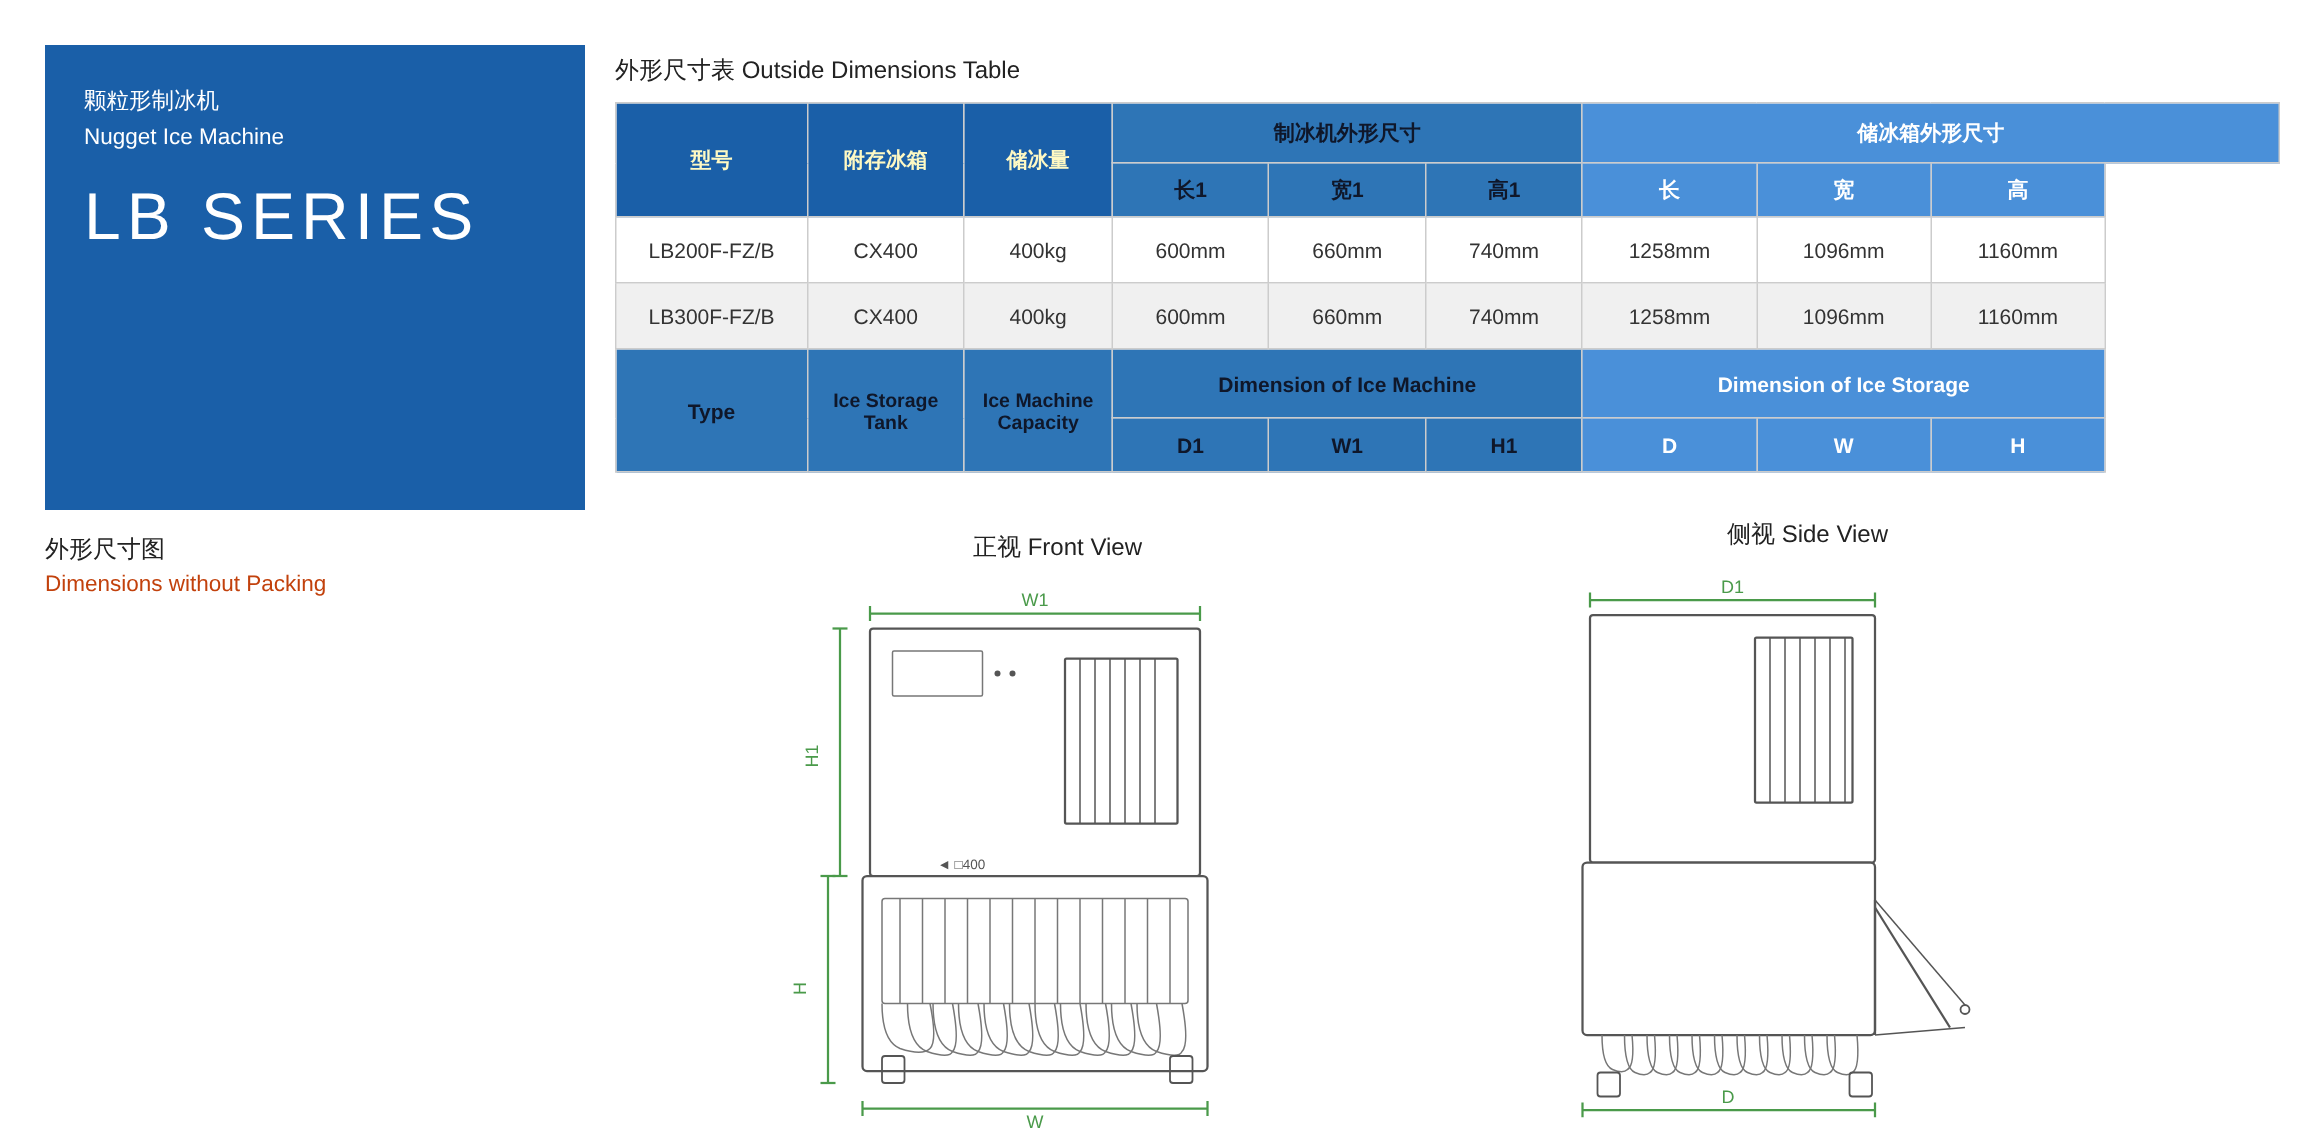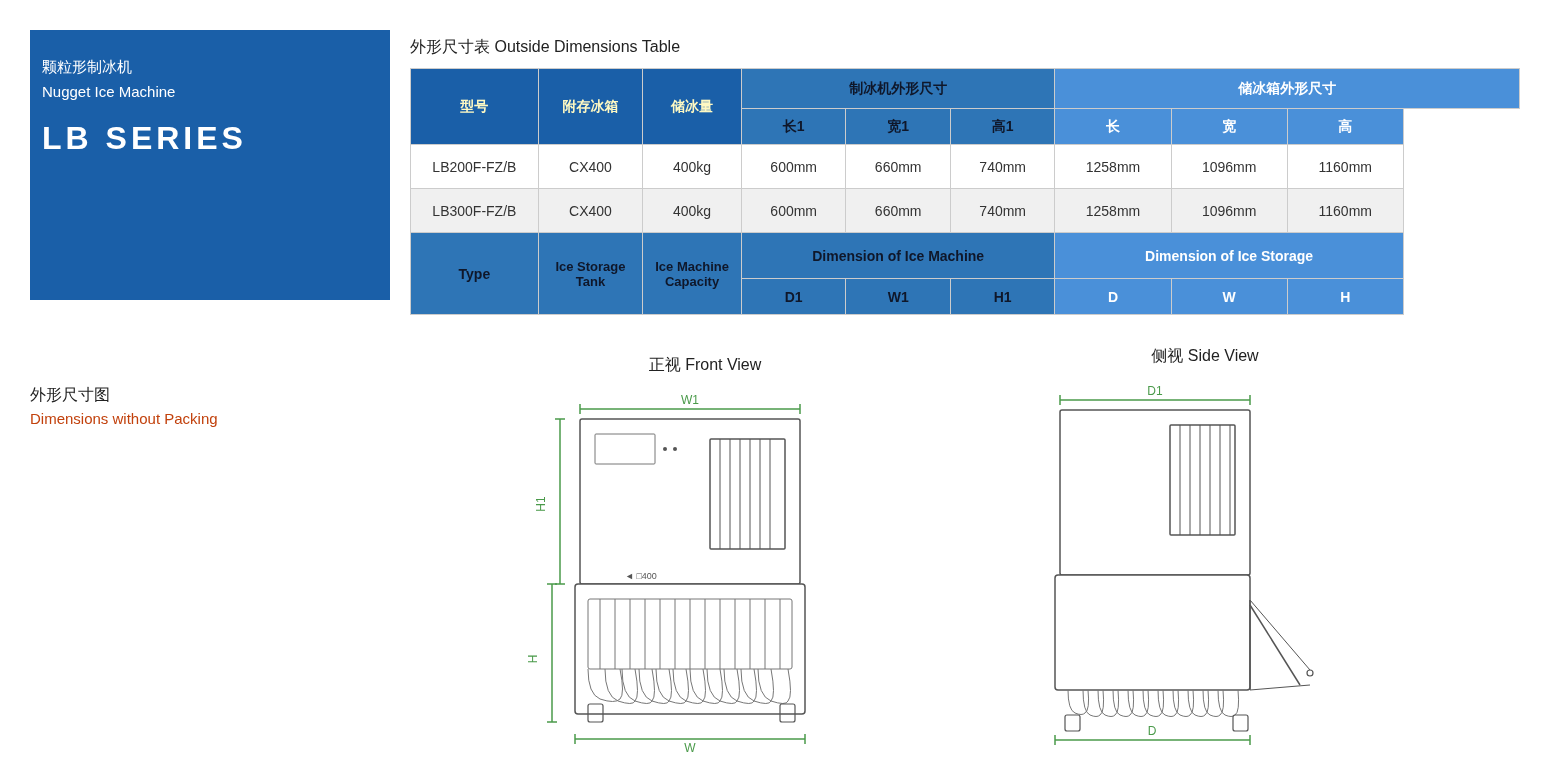--- a/index.html
+++ b/index.html
@@ -11,40 +11,40 @@
       position: relative;
       overflow: hidden;
     }
 
     
     .header-box {
       position: absolute;
       top: 30px;
       left: 30px;
       width: 360px;
-      height: 270px;
+      height: 310px;
       background-color: #1a5fa8;
       color: white;
-      padding: 28px 12px;
+      padding: 28px 26px;
     }
     .header-box .subtitle {
       font-size: 15px;
       font-weight: normal;
       margin-bottom: 6px;
     }
     .header-box .series-cn {
       font-size: 38px;
       font-weight: bold;
       letter-spacing: 12px;
       margin-top: 16px;
       display: block;
     }
     .header-box .series-en {
-      font-size: 32px;
-      font-weight: bold;
+      font-size: 44px;
+      font-weight: normal;
       letter-spacing: 4px;
       display: block;
       margin-top: 20px;
     }
 
     
     .table-section {
       position: absolute;
       top: 37px;
       left: 410px;
@@ -109,21 +109,20 @@
     }
 
     .dim-label-area {
       position: absolute;
       top: 356px;
       left: 30px;
     }
     .dim-label-cn {
       font-size: 16px;
       color: #222;
-      margin-top: 29px;
     }
     .dim-label-en {
       font-size: 15px;
       color: #c2410c;
       margin-top: 4px;
     }
   </style>
 </head>
 <body>
 

